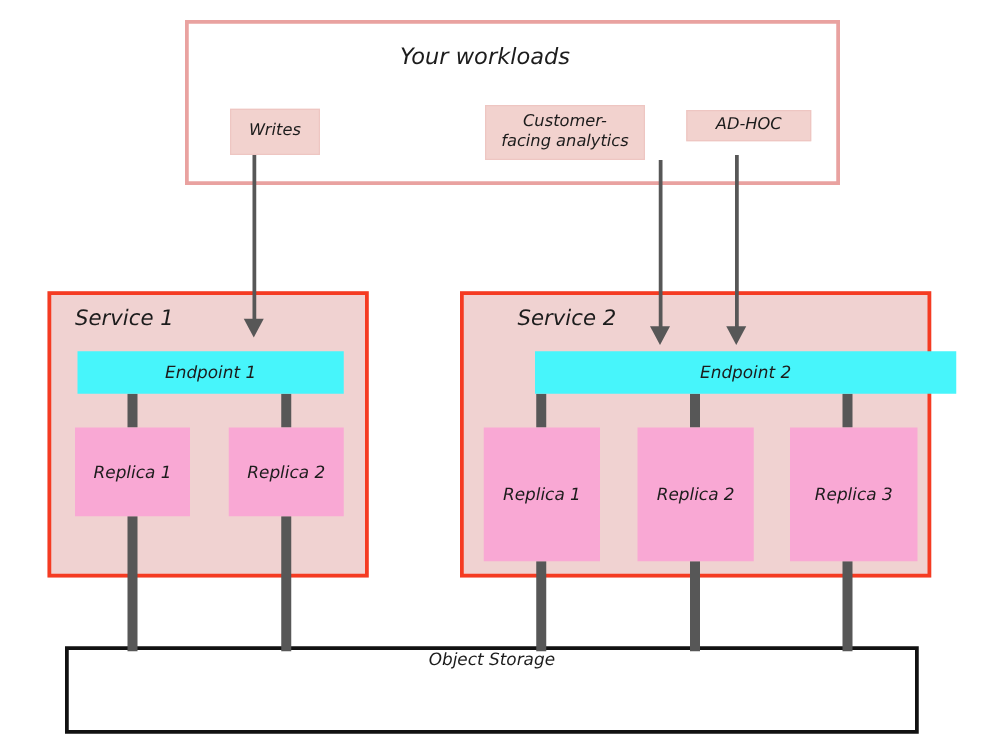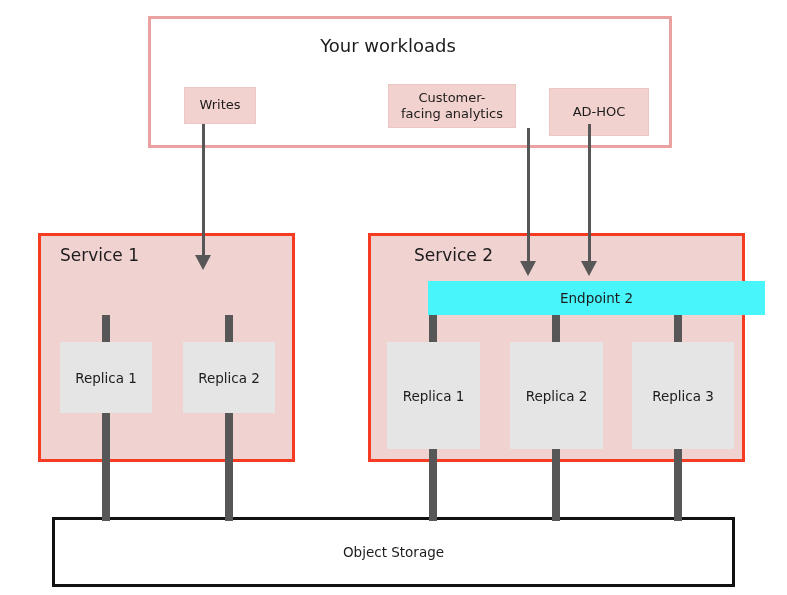--- a/index.html
+++ b/index.html
@@ -9,21 +9,21 @@
     font-family: "DejaVu Sans", "Liberation Sans", sans-serif;
   }
   .canvas {
     position: relative;
     width: 787px;
     height: 595px;
     background: #ffffff;
     overflow: hidden;
     color: #1c1c1c;
   }
-  .abs { position: absolute; box-sizing: border-box; }
+  .abs { position: absolute; box-sizing: border-box; font-style: italic; }
 
   
   .workloads-box {
     left: 148px; top: 16px; width: 524px; height: 132px;
     border: 3px solid #e9a2a0;
     background: transparent;
     z-index: 1;
   }
   .workloads-title {
     left: 148px; top: 35px; width: 480px;
@@ -35,21 +35,21 @@
     background: #f2d2ce;
     border: 1px solid #eec6c2;
     display: flex; align-items: center; justify-content: center;
     text-align: center;
     font-size: 13px;
     line-height: 1.25;
     z-index: 2;
   }
   .chip-writes   { left: 184px; top: 87px; width: 72px;  height: 37px; }
   .chip-analytics{ left: 388px; top: 84px; width: 128px; height: 44px; padding: 0 10px; }
-  .chip-adhoc    { left: 549px; top: 88px; width: 100px; height: 48px; }
+  .chip-adhoc    { left: 549px; top: 88px; width: 100px; height: 25px; }
 
   
   .arrow-line {
     width: 3px;
     background: #575757;
     z-index: 5;
   }
   .arrow-head {
     width: 0; height: 0;
     border-left: 8px solid transparent;
@@ -82,21 +82,21 @@
   .endpoint-bar {
     background: #47f5fb;
     display: flex; align-items: center; justify-content: center;
     font-size: 13.5px;
     z-index: 4;
   }
   .endpoint1 { left: 62px;  top: 281px; width: 213px; height: 34px; }
   .endpoint2 { left: 388px; top: 281px; width: 337px; height: 34px; margin-left: 40px; }
 
   .replica-box {
-    background: #e5e5e5;
+    background: #f9a8d4;
     display: flex; align-items: center; justify-content: center;
     font-size: 13.5px;
     z-index: 4;
   }
   .s1-r1 { left: 60px;  top: 342px; width: 92px; height: 71px; }
   .s1-r2 { left: 183px; top: 342px; width: 92px; height: 71px; }
   .s2-r1 { left: 387px; top: 342px; width: 93px; height: 107px; }
   .s2-r2 { left: 510px; top: 342px; width: 93px; height: 107px; }
   .s2-r3 { left: 632px; top: 342px; width: 102px; height: 107px; }
 
@@ -115,21 +115,21 @@
   .c2c { left: 674px; top: 315px; height: 27px; }
   .c2d { left: 429px; top: 449px; height: 72px; }
   .c2e { left: 552px; top: 449px; height: 72px; }
   .c2f { left: 674px; top: 449px; height: 72px; }
 
   
   .storage-box {
     left: 52px; top: 517px; width: 683px; height: 70px;
     border: 3px solid #111111;
     background: #ffffff;
-    display: flex; align-items: center; justify-content: center;
+    display: flex; justify-content: center;
     font-size: 13.5px;
     z-index: 2;
   }
 </style>
 </head>
 <body>
 
 <div class="canvas">
 
   <div class="abs workloads-box"></div>
@@ -146,20 +146,23 @@
 
   <div class="abs arrow-line a1-line"></div>
   <div class="abs arrow-head a1-head"></div>
   <div class="abs arrow-line a2-line"></div>
   <div class="abs arrow-head a2-head"></div>
   <div class="abs arrow-line a3-line"></div>
   <div class="abs arrow-head a3-head"></div>
 
   <div class="abs service-box service1-box"></div>
   <div class="abs service-title service1-title">Service 1</div>
+  <div class="abs endpoint-bar endpoint1">
+    <span>Endpoint 1</span>
+  </div>
   <div class="abs replica-box s1-r1">
     <span>Replica 1</span>
   </div>
   <div class="abs replica-box s1-r2">
     <span>Replica 2</span>
   </div>
 
   <div class="abs service-box service2-box"></div>
   <div class="abs service-title service2-title">Service 2</div>
   <div class="abs endpoint-bar endpoint2">

